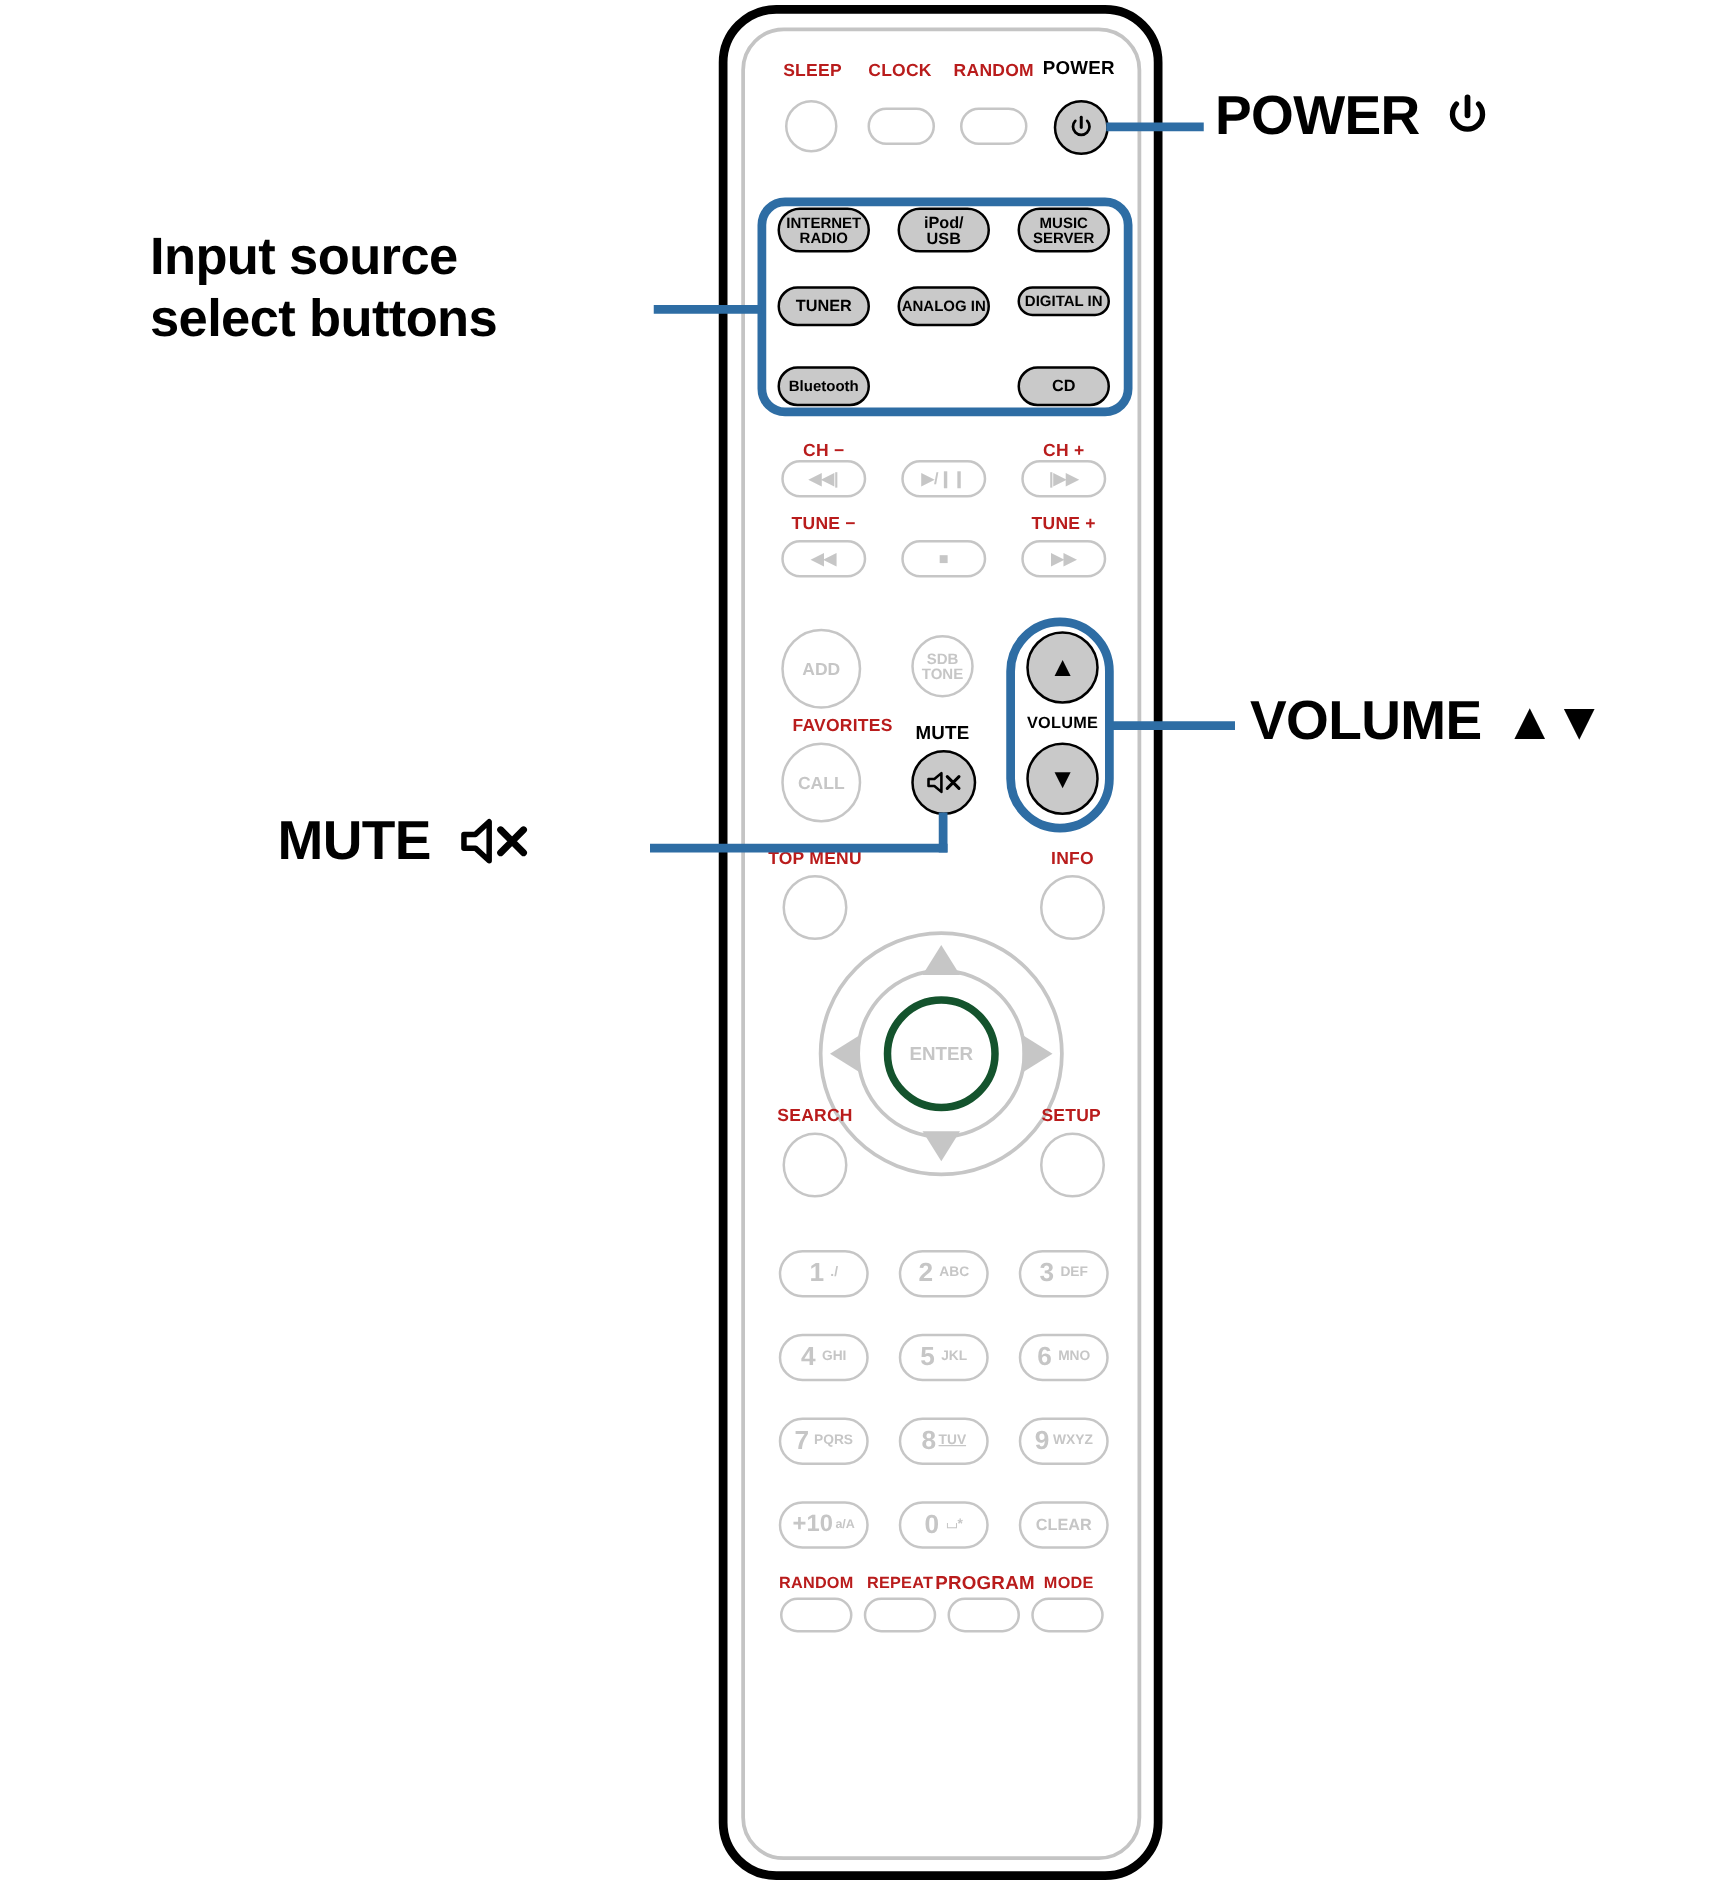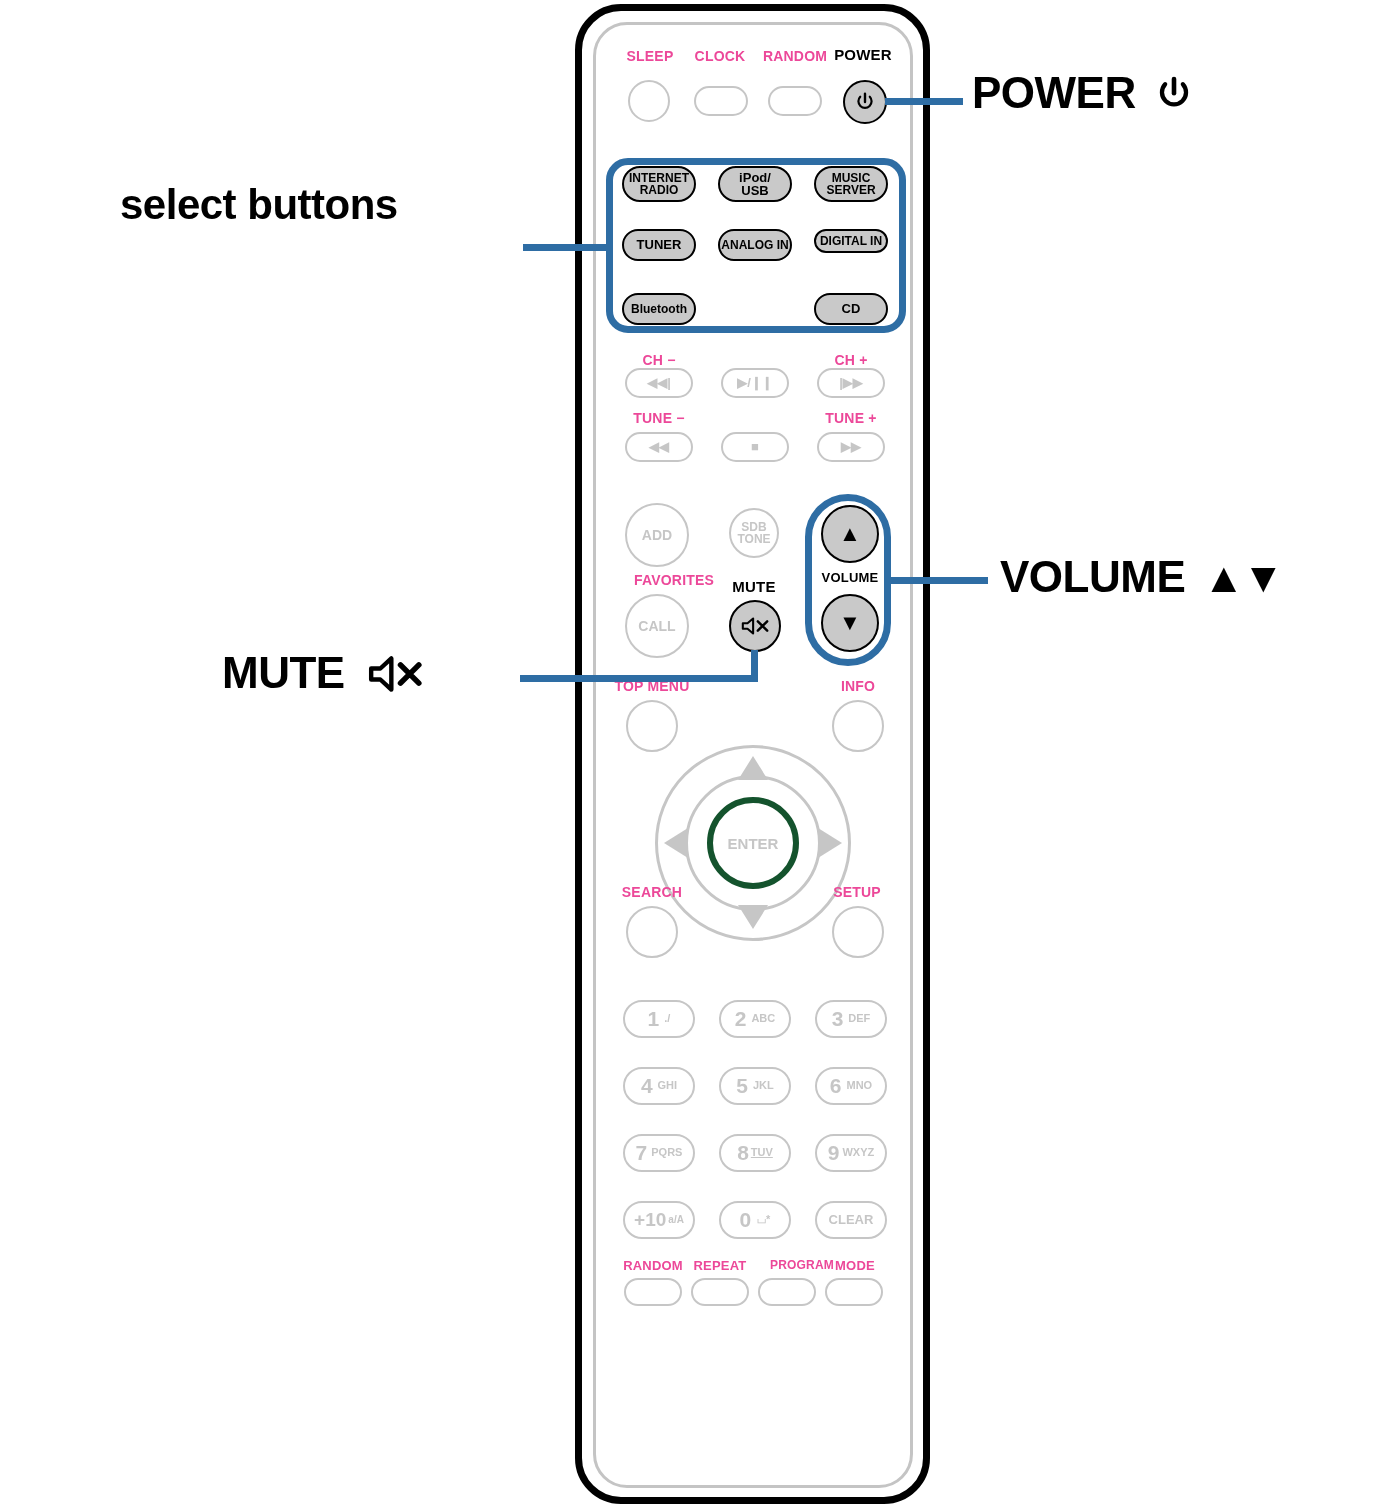--- a/index.html
+++ b/index.html
@@ -17,21 +17,21 @@
   .btn{position:absolute;box-sizing:border-box;display:flex;align-items:center;
        justify-content:center;text-align:center;line-height:1.02;}
   
   .dim{border:2.5px solid #c6c6c6;color:#c6c6c6;background:#fff;font-weight:bold;}
   
   .act{border:2.5px solid #000;color:#000;background:#c9c9c9;font-weight:bold;}
 
   .pill{border-radius:999px;}
   .circ{border-radius:50%;}
 
-  .lbl{position:absolute;color:#ec4899;font-weight:bold;letter-spacing:.2px;
+  .lbl{position:absolute;color:#b91c1c;font-weight:bold;letter-spacing:.2px;
        text-align:center;white-space:nowrap;}
   .lbl.dark{color:#000;}
 
   
   .hl{position:absolute;border:7px solid #2e6da4;border-radius:22px;box-sizing:border-box;}
 
   
   .ln{position:absolute;background:#2e6da4;}
 
   
@@ -236,21 +236,21 @@
   <div class="btn dim pill" style="left:815px;top:1201px;width:72px;height:38px;font-size:13px;">
     <span>CLEAR</span>
   </div>
 
   <div class="lbl" style="left:610px;top:1258px;width:86px;font-size:13px;">RANDOM</div>
   <div class="btn dim pill" style="left:624px;top:1278px;width:58px;height:28px;"></div>
 
   <div class="lbl" style="left:678px;top:1258px;width:84px;font-size:13px;">REPEAT</div>
   <div class="btn dim pill" style="left:691px;top:1278px;width:58px;height:28px;"></div>
 
-  <div class="lbl" style="left:742px;top:1258px;width:92px;font-size:12px;text-align:right;">PROGRAM</div>
+  <div class="lbl" style="left:742px;top:1258px;width:92px;font-size:15px;">PROGRAM</div>
   <div class="btn dim pill" style="left:758px;top:1278px;width:58px;height:28px;"></div>
 
   <div class="lbl" style="left:816px;top:1258px;width:78px;font-size:13px;">MODE</div>
   <div class="btn dim pill" style="left:825px;top:1278px;width:58px;height:28px;"></div>
 
   <div class="ln" style="left:885px;top:98px;width:78px;height:7px;"></div>
 
   <div class="ln" style="left:523px;top:244px;width:86px;height:7px;"></div>
 
   <div class="ln" style="left:888px;top:577px;width:100px;height:7px;"></div>
@@ -260,20 +260,21 @@
 
   <div class="callout" style="left:972px;top:68px;font-size:44px;letter-spacing:-0.5px;">
     <span>POWER</span>
     <svg width="38" height="40" viewBox="0 0 24 24" style="vertical-align:-6px;margin-left:8px;">
       <path d="M12 2.5 L12 11.5" stroke="#000" stroke-width="2.9" stroke-linecap="round" fill="none"></path>
       <path d="M6.4 5.8 A7.6 7.6 0 1 0 17.6 5.8" stroke="#000" stroke-width="2.7" fill="none" stroke-linecap="round"></path>
     </svg>
   </div>
 
   <div class="callout" style="left:120px;top:180px;font-size:42px;line-height:1.18;letter-spacing:-0.5px;">
+    <div>Input source</div>
     <div>select buttons</div>
   </div>
 
   <div class="callout" style="left:1000px;top:552px;font-size:44px;letter-spacing:-0.5px;">
     <span>VOLUME</span>
     <span style="font-size:42px;margin-left:6px;letter-spacing:-2px;">▲▼</span>
   </div>
 
   <div class="callout" style="left:222px;top:648px;font-size:44px;letter-spacing:-0.5px;">
     <span>MUTE</span>

